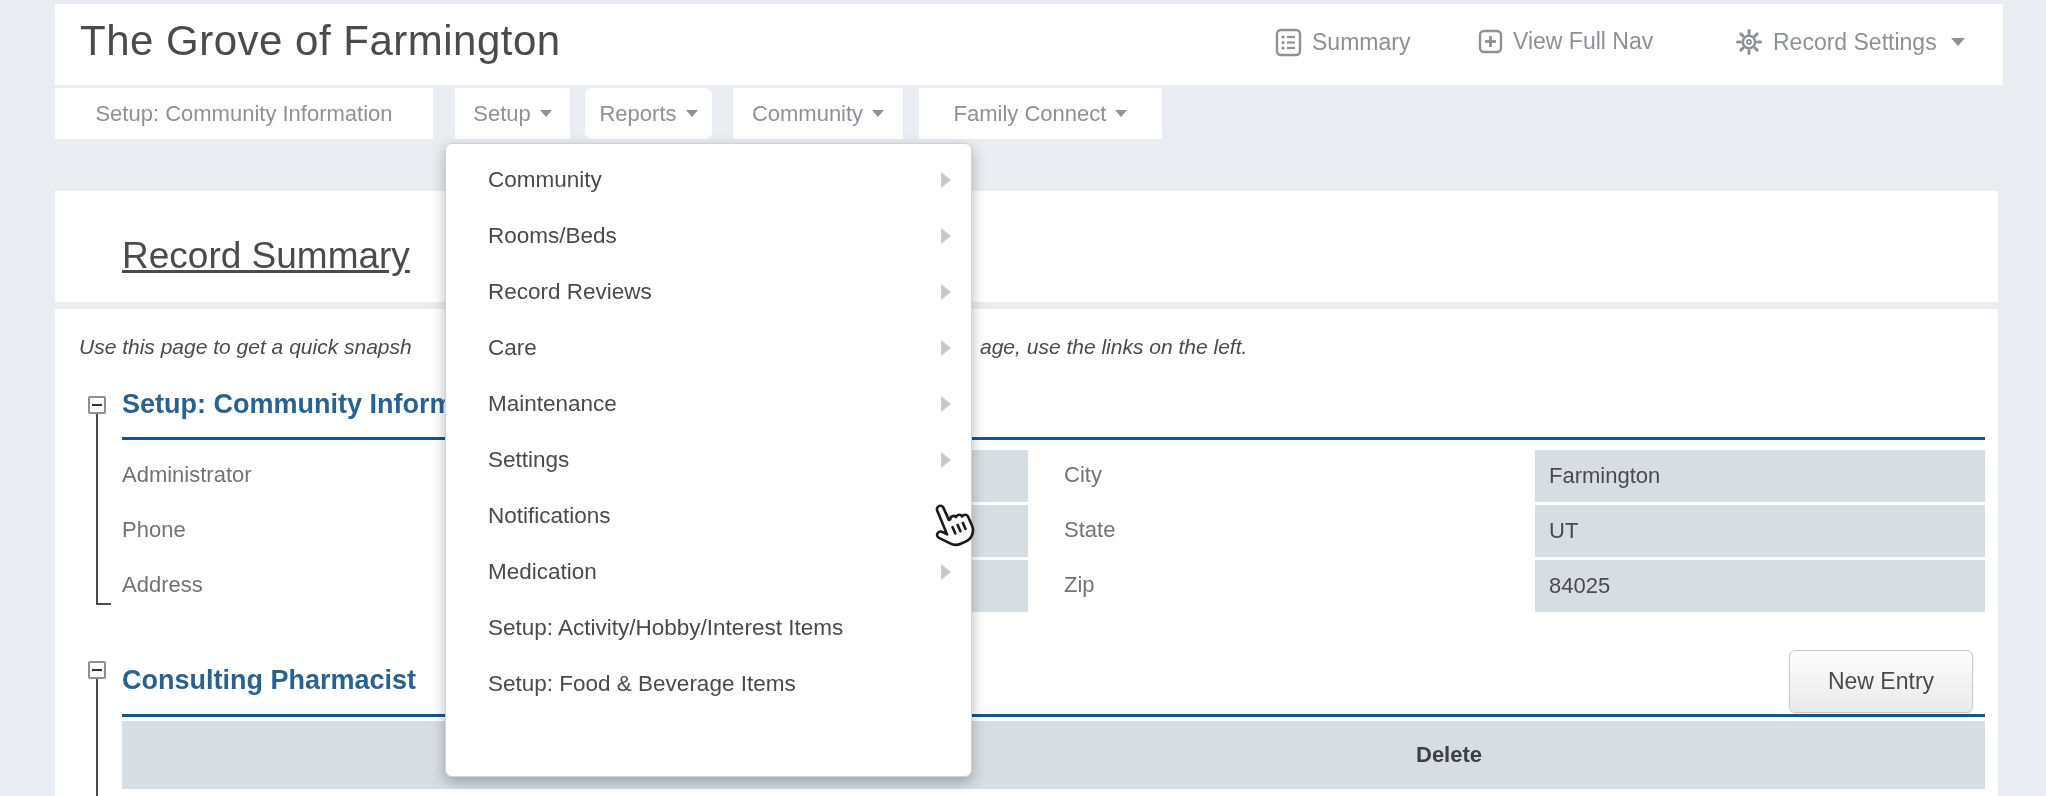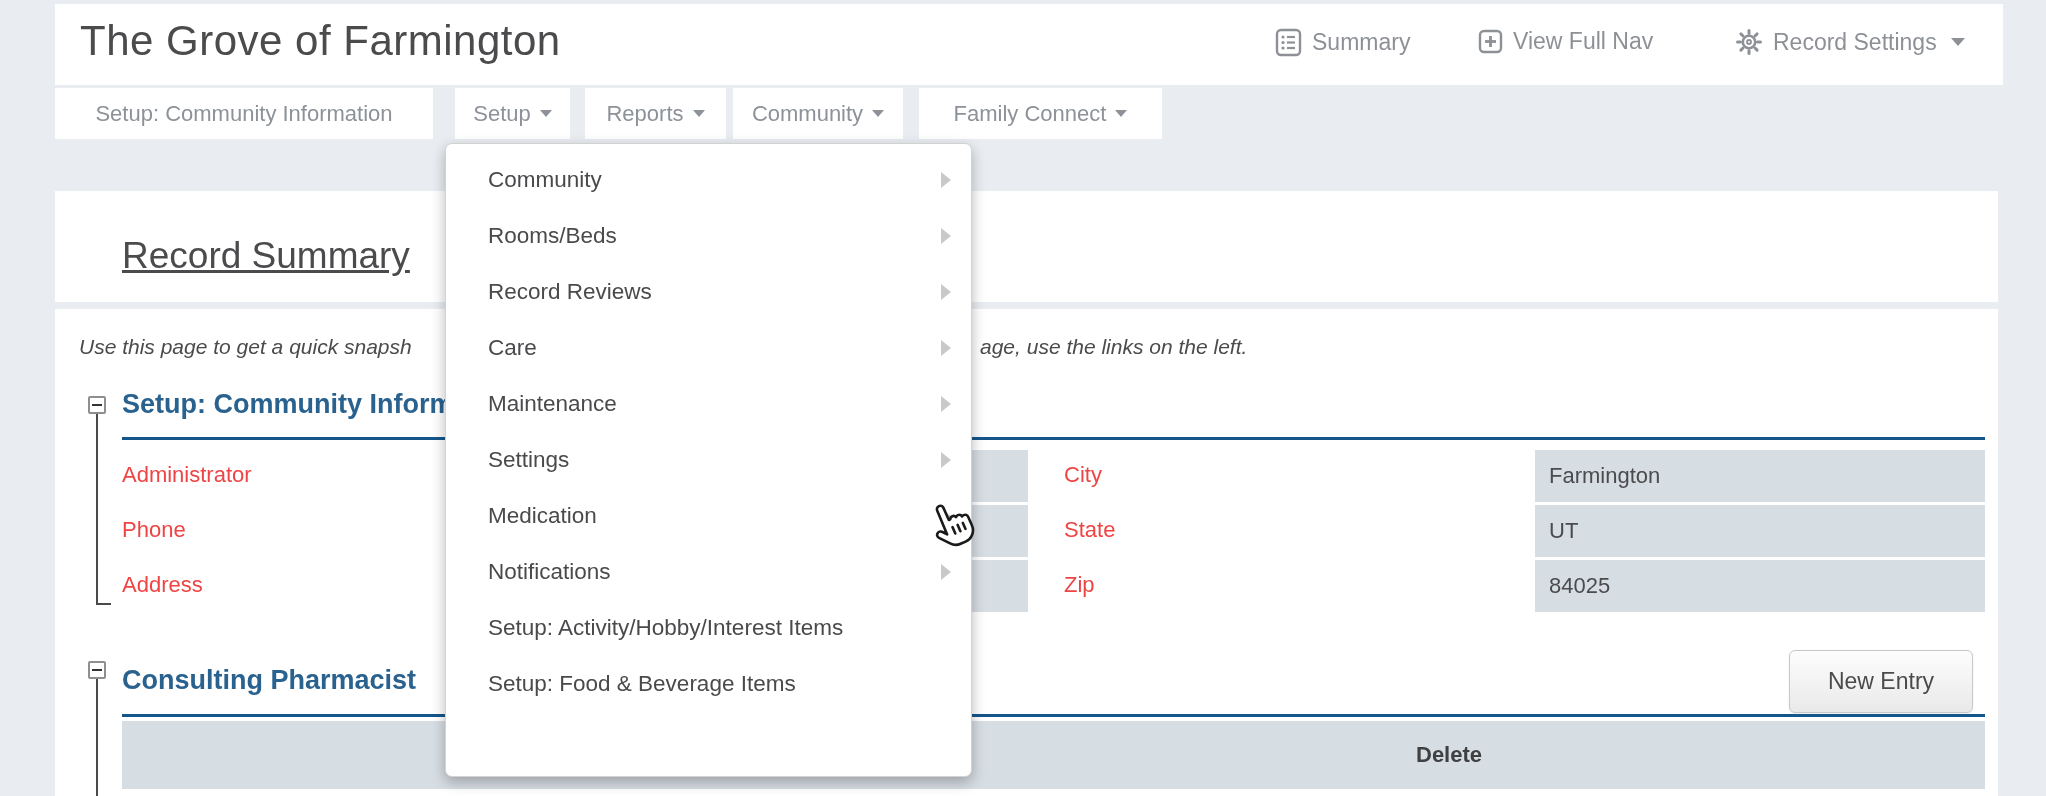--- a/index.html
+++ b/index.html
@@ -31,21 +31,21 @@
   
   .minus-box{position:absolute;width:18px;height:18px;background:#fff;border:2px solid #8f8f8f;border-radius:2px;box-sizing:border-box;}
   .minus-box::after{content:"";position:absolute;left:2px;top:6px;width:10px;height:2px;background:#333;}
   .tree-line{position:absolute;width:2px;background:#4a4a4a;}
   .tree-foot{position:absolute;height:2px;background:#4a4a4a;}
 
   .sec-heading{position:absolute;left:67px;font-size:27px;font-weight:bold;color:#2a628f;white-space:nowrap;}
   .sec-underline{position:absolute;left:67px;width:1863px;height:3px;background:#15568a;}
 
   .field-row{position:absolute;left:0;width:1943px;height:52px;}
-  .f-label{position:absolute;top:12px;font-size:22px;color:#ef4444;white-space:nowrap;}
+  .f-label{position:absolute;top:12px;font-size:22px;color:#737373;white-space:nowrap;}
   .f-label.l{left:67px;} .f-label.r{left:1009px;}
   .value-box{position:absolute;top:0;height:52px;background:#d6dde3;font-size:22px;color:#4b4b4d;line-height:52px;padding-left:14px;box-sizing:border-box;white-space:nowrap;overflow:hidden;}
   .value-box.l{left:519px;width:454px;}
   .value-box.r{left:1480px;width:450px;}
 
   .new-entry-btn{position:absolute;left:1734px;top:341px;width:184px;height:63px;background:linear-gradient(#fdfdfd,#e9e9e9);border:1px solid #c8c8c8;border-radius:6px;font-size:23px;color:#4b4b4d;display:flex;align-items:center;justify-content:center;cursor:pointer;box-shadow:0 1px 2px rgba(0,0,0,.08);font-family:inherit;}
   .table-header-row{position:absolute;left:67px;top:412px;width:1863px;height:68px;background:#d6dde3;}
   .th-delete{position:absolute;left:1294px;top:0;line-height:68px;font-size:22px;font-weight:bold;color:#3f4042;}
 
   
@@ -114,21 +114,21 @@
     </div>
   </div>
 
   <div class="nav-chip" style="left:55px;width:378px;">
     <span>Setup: Community Information</span>
   </div>
   <div class="nav-chip" style="left:455px;width:115px;">
     <span>Setup</span>
     <span class="chip-caret"></span>
   </div>
-  <div class="nav-chip" style="left:585px;width:141px;">
+  <div class="nav-chip" style="left:585px;width:127px;border-radius:7px;">
     <span>Reports</span>
     <span class="chip-caret"></span>
   </div>
   <div class="nav-chip" style="left:733px;width:170px;">
     <span>Community</span>
     <span class="chip-caret"></span>
   </div>
   <div class="nav-chip" style="left:919px;width:243px;">
     <span>Family Connect</span>
     <span class="chip-caret"></span>
@@ -196,25 +196,25 @@
       </div>
     <div class="dd-item">
         <span>Maintenance</span>
         <span class="dd-arrow"></span>
       </div>
     <div class="dd-item">
         <span>Settings</span>
         <span class="dd-arrow"></span>
       </div>
     <div class="dd-item">
+        <span>Notifications</span>
+        <span class="dd-arrow"></span>
+      </div>
+    <div class="dd-item">
         <span>Medication</span>
-        <span class="dd-arrow"></span>
-      </div>
-    <div class="dd-item">
-        <span>Notifications</span>
         <span class="dd-arrow"></span>
       </div>
     <div class="dd-item">
         <span>Setup: Activity/Hobby/Interest Items</span>
       </div>
     <div class="dd-item">
         <span>Setup: Food &amp; Beverage Items</span>
       </div>
   </div>
 

